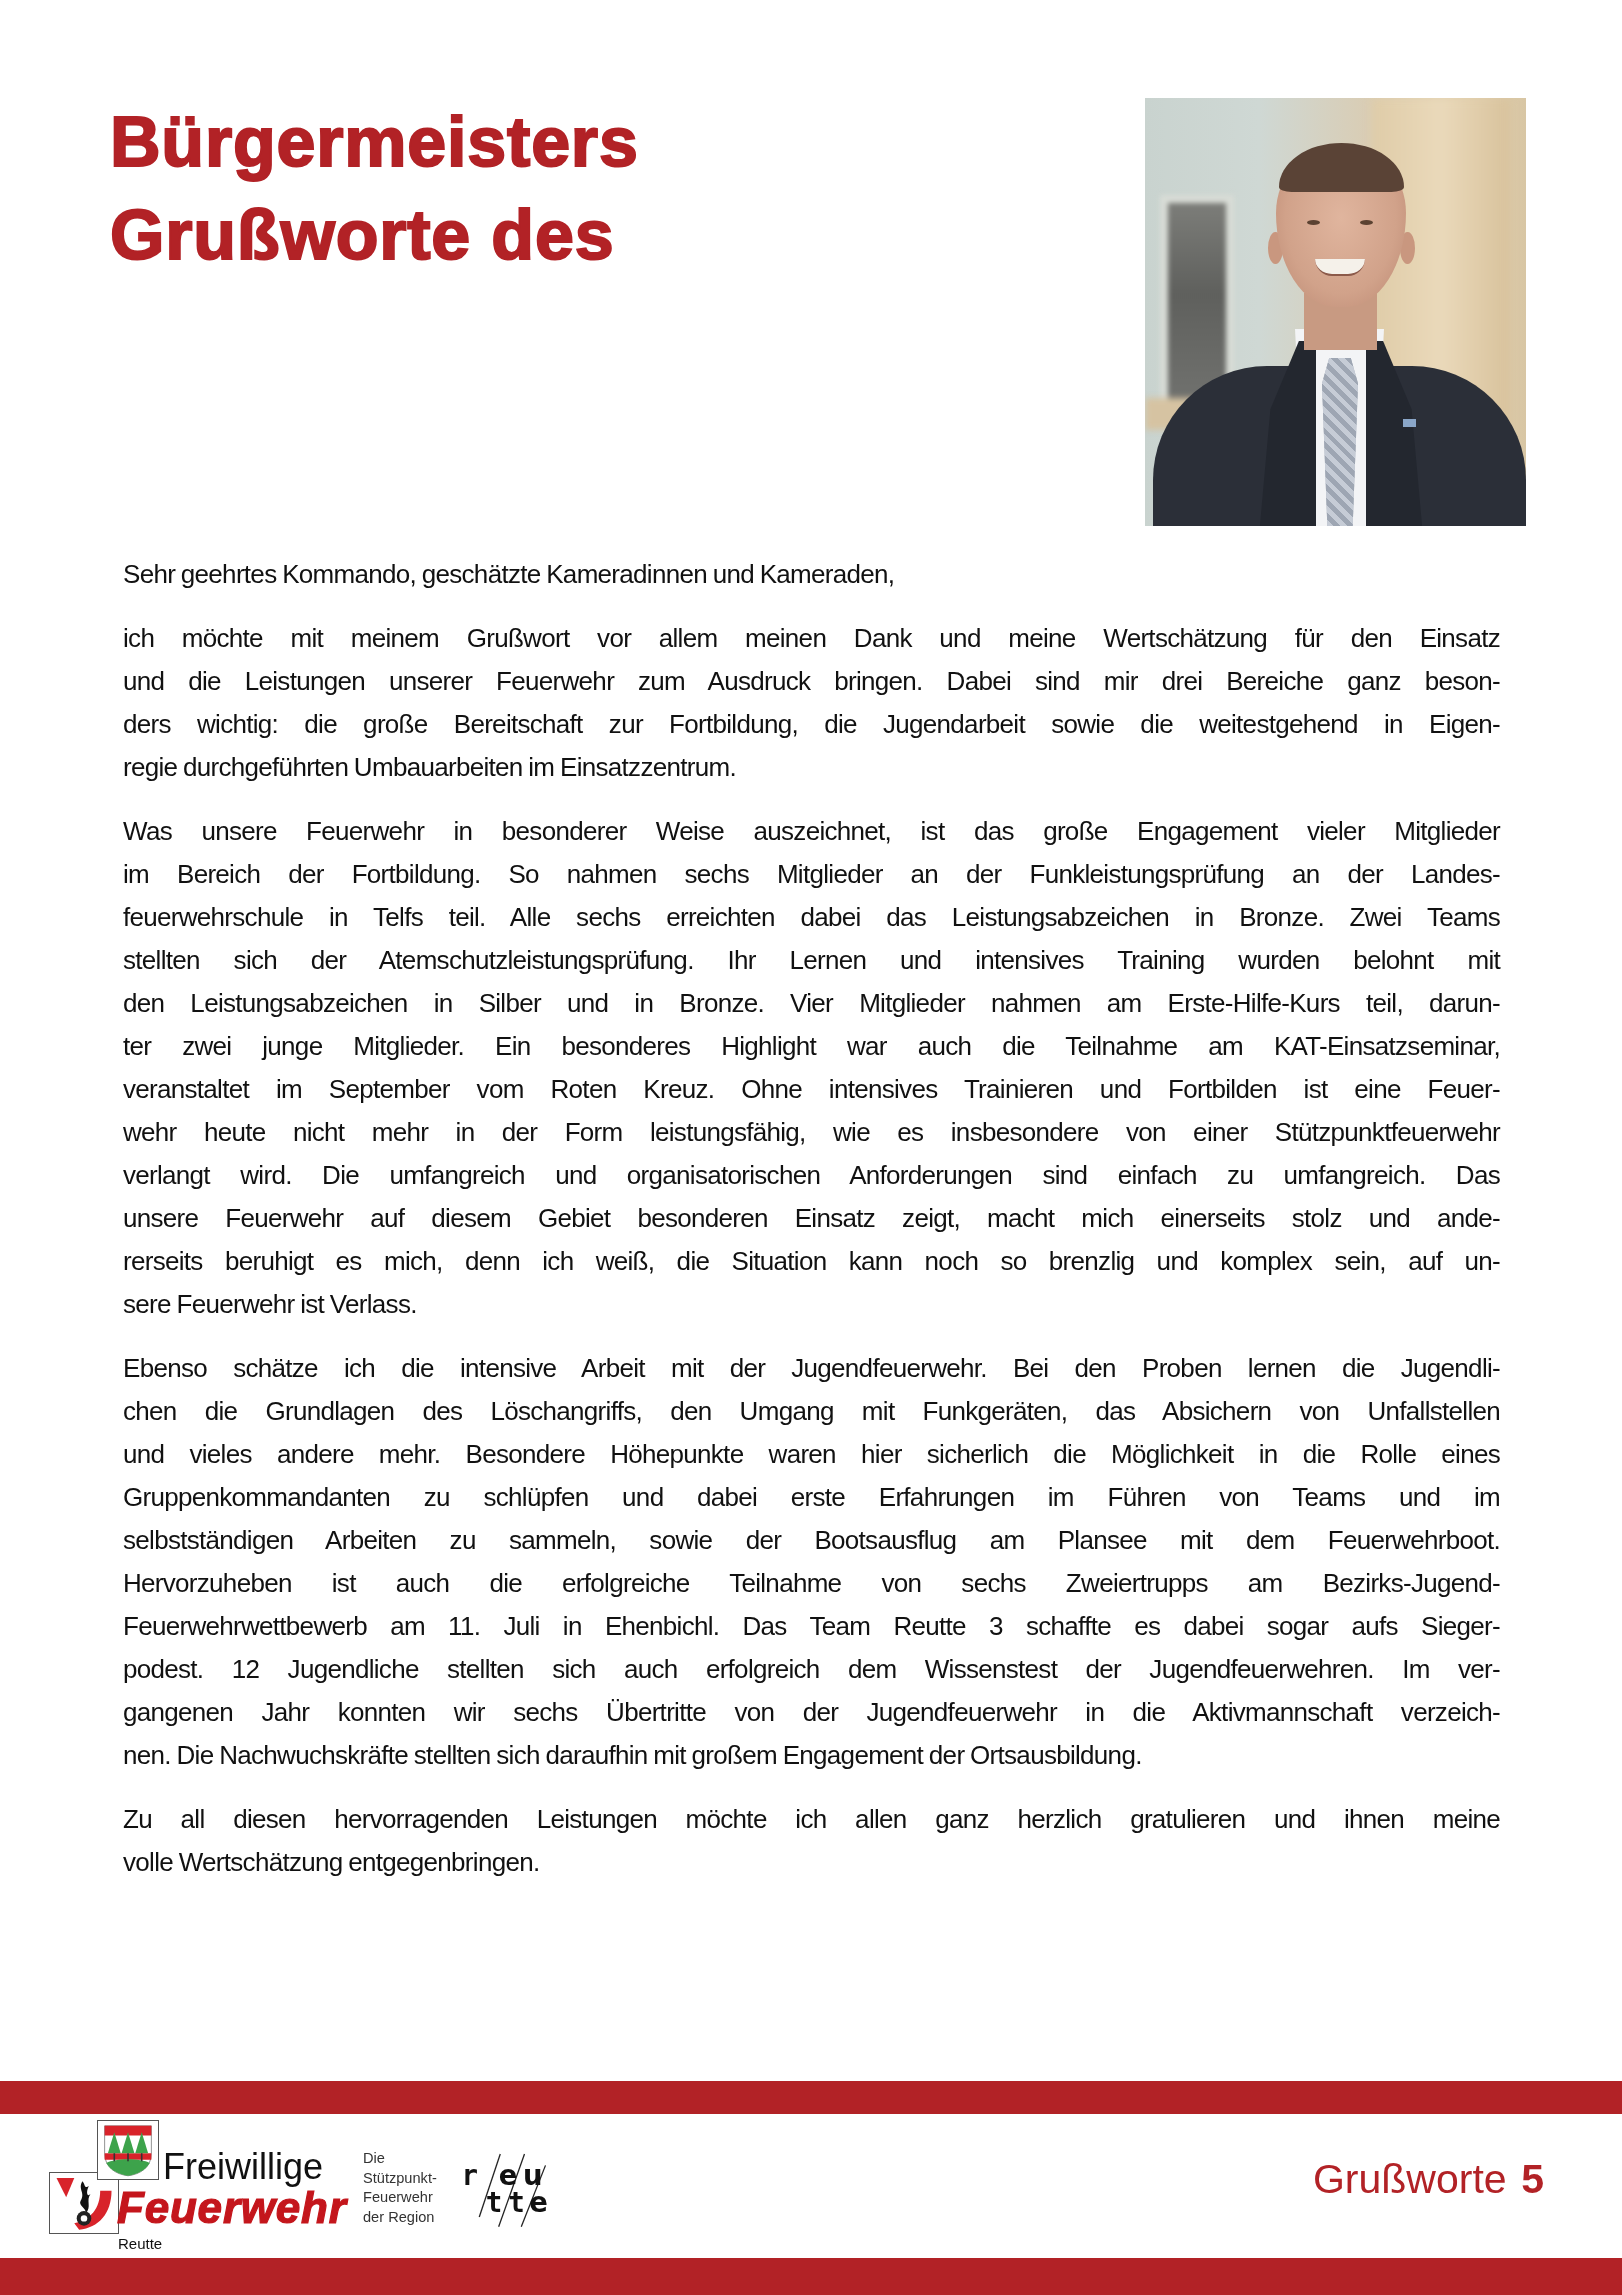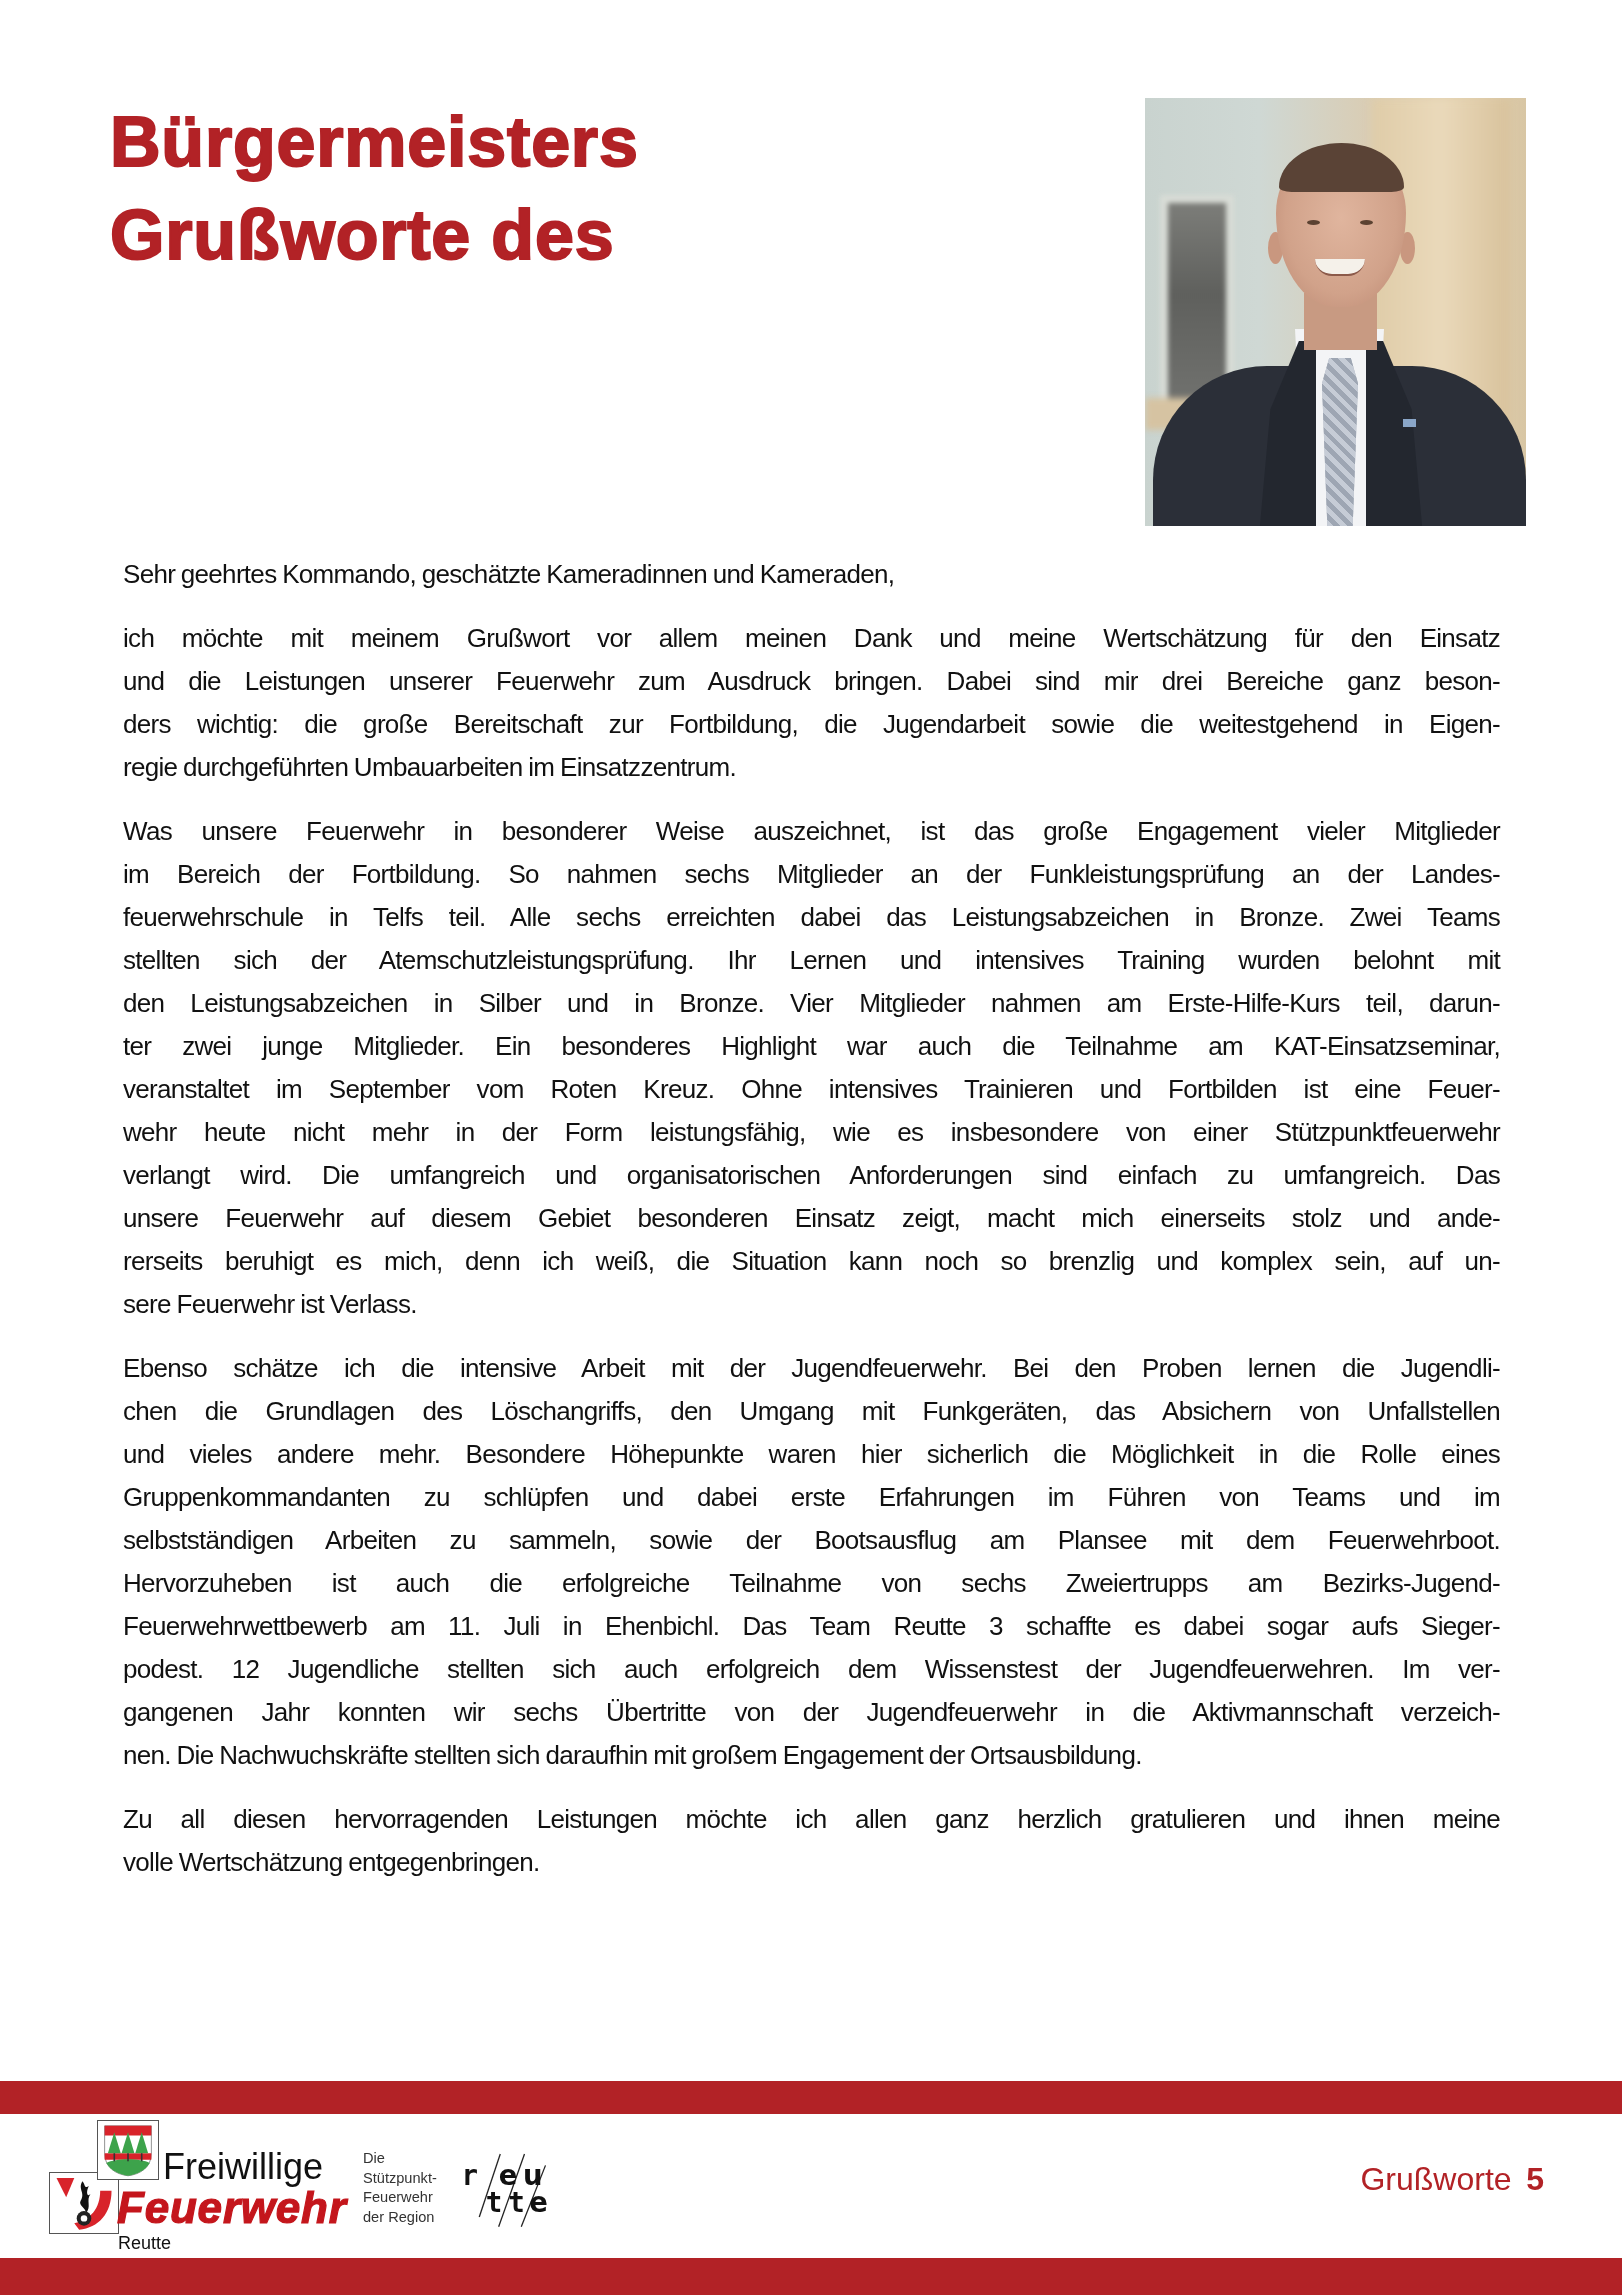--- a/index.html
+++ b/index.html
@@ -176,38 +176,38 @@
     position: absolute; left: 70px; top: 68px;
     font-family: "Liberation Sans", sans-serif;
     font-weight: 700; font-style: italic;
     font-size: 44px; line-height: 44px; color: #C4161C;
     letter-spacing: 0.8px;
     -webkit-text-stroke: 1.2px #C4161C;
   }
   .logo-reutte {
     position: absolute; left: 71px; top: 114px;
     font-family: "Liberation Sans", sans-serif;
-    font-size: 18px; line-height: 23px; color: #111;
+    font-size: 15px; line-height: 23px; color: #111;
   }
 
   .tagline {
     position: absolute; left: 363px; top: 2149px;
     font-family: Liberation Sans, sans-serif;
     font-size: 14.6px; line-height: 19.5px; color: #333;
   }
   .tagline span { display: block; }
 
   .reutte-mark {
     position: absolute; left: 458px; top: 2146px; width: 91px; height: 84px;
   }
 
   .footer-section {
     position: absolute; right: 79px; top: 2161px;
     font-family: "Liberation Sans", sans-serif;
-    font-size: 32px; line-height: 36px; color: #B22226;
+    font-size: 41px; line-height: 36px; color: #B22226;
     white-space: nowrap;
   }
   .footer-section .page-num {
     font-weight: 700; margin-left: 14.6px;
   }
 </style>
 </head>
 <body>
 
 <h1 class="page-title">

